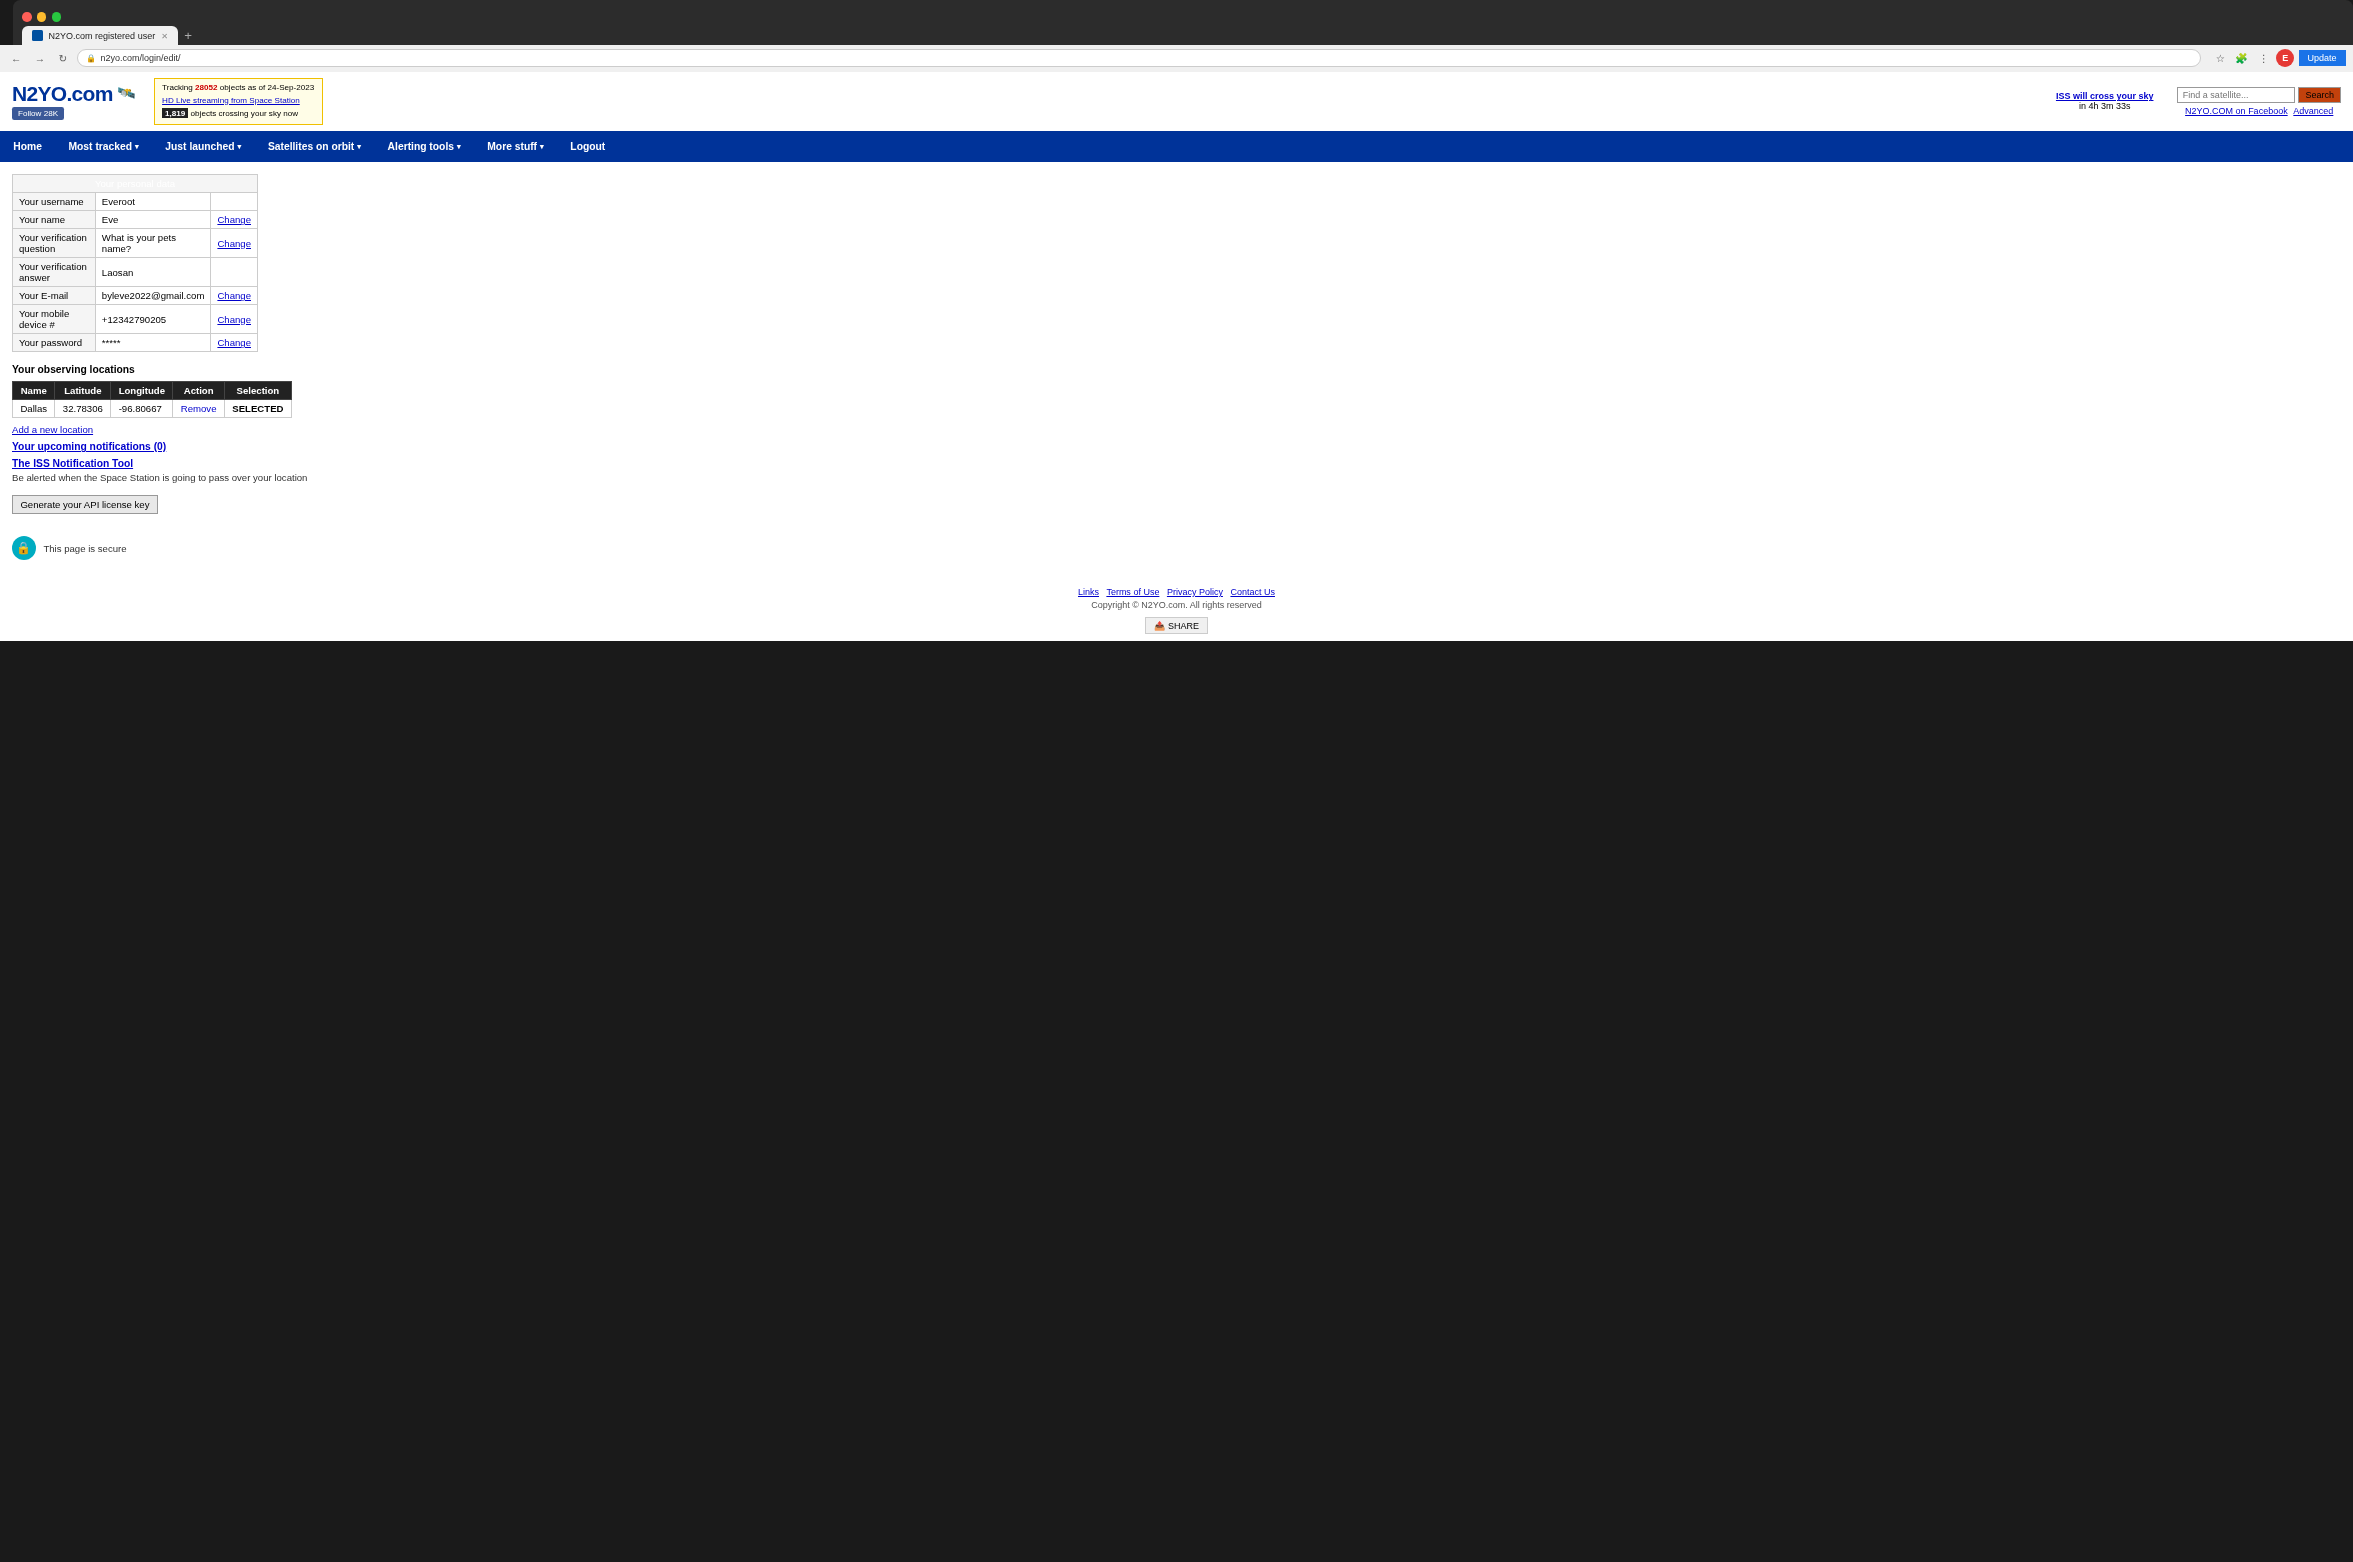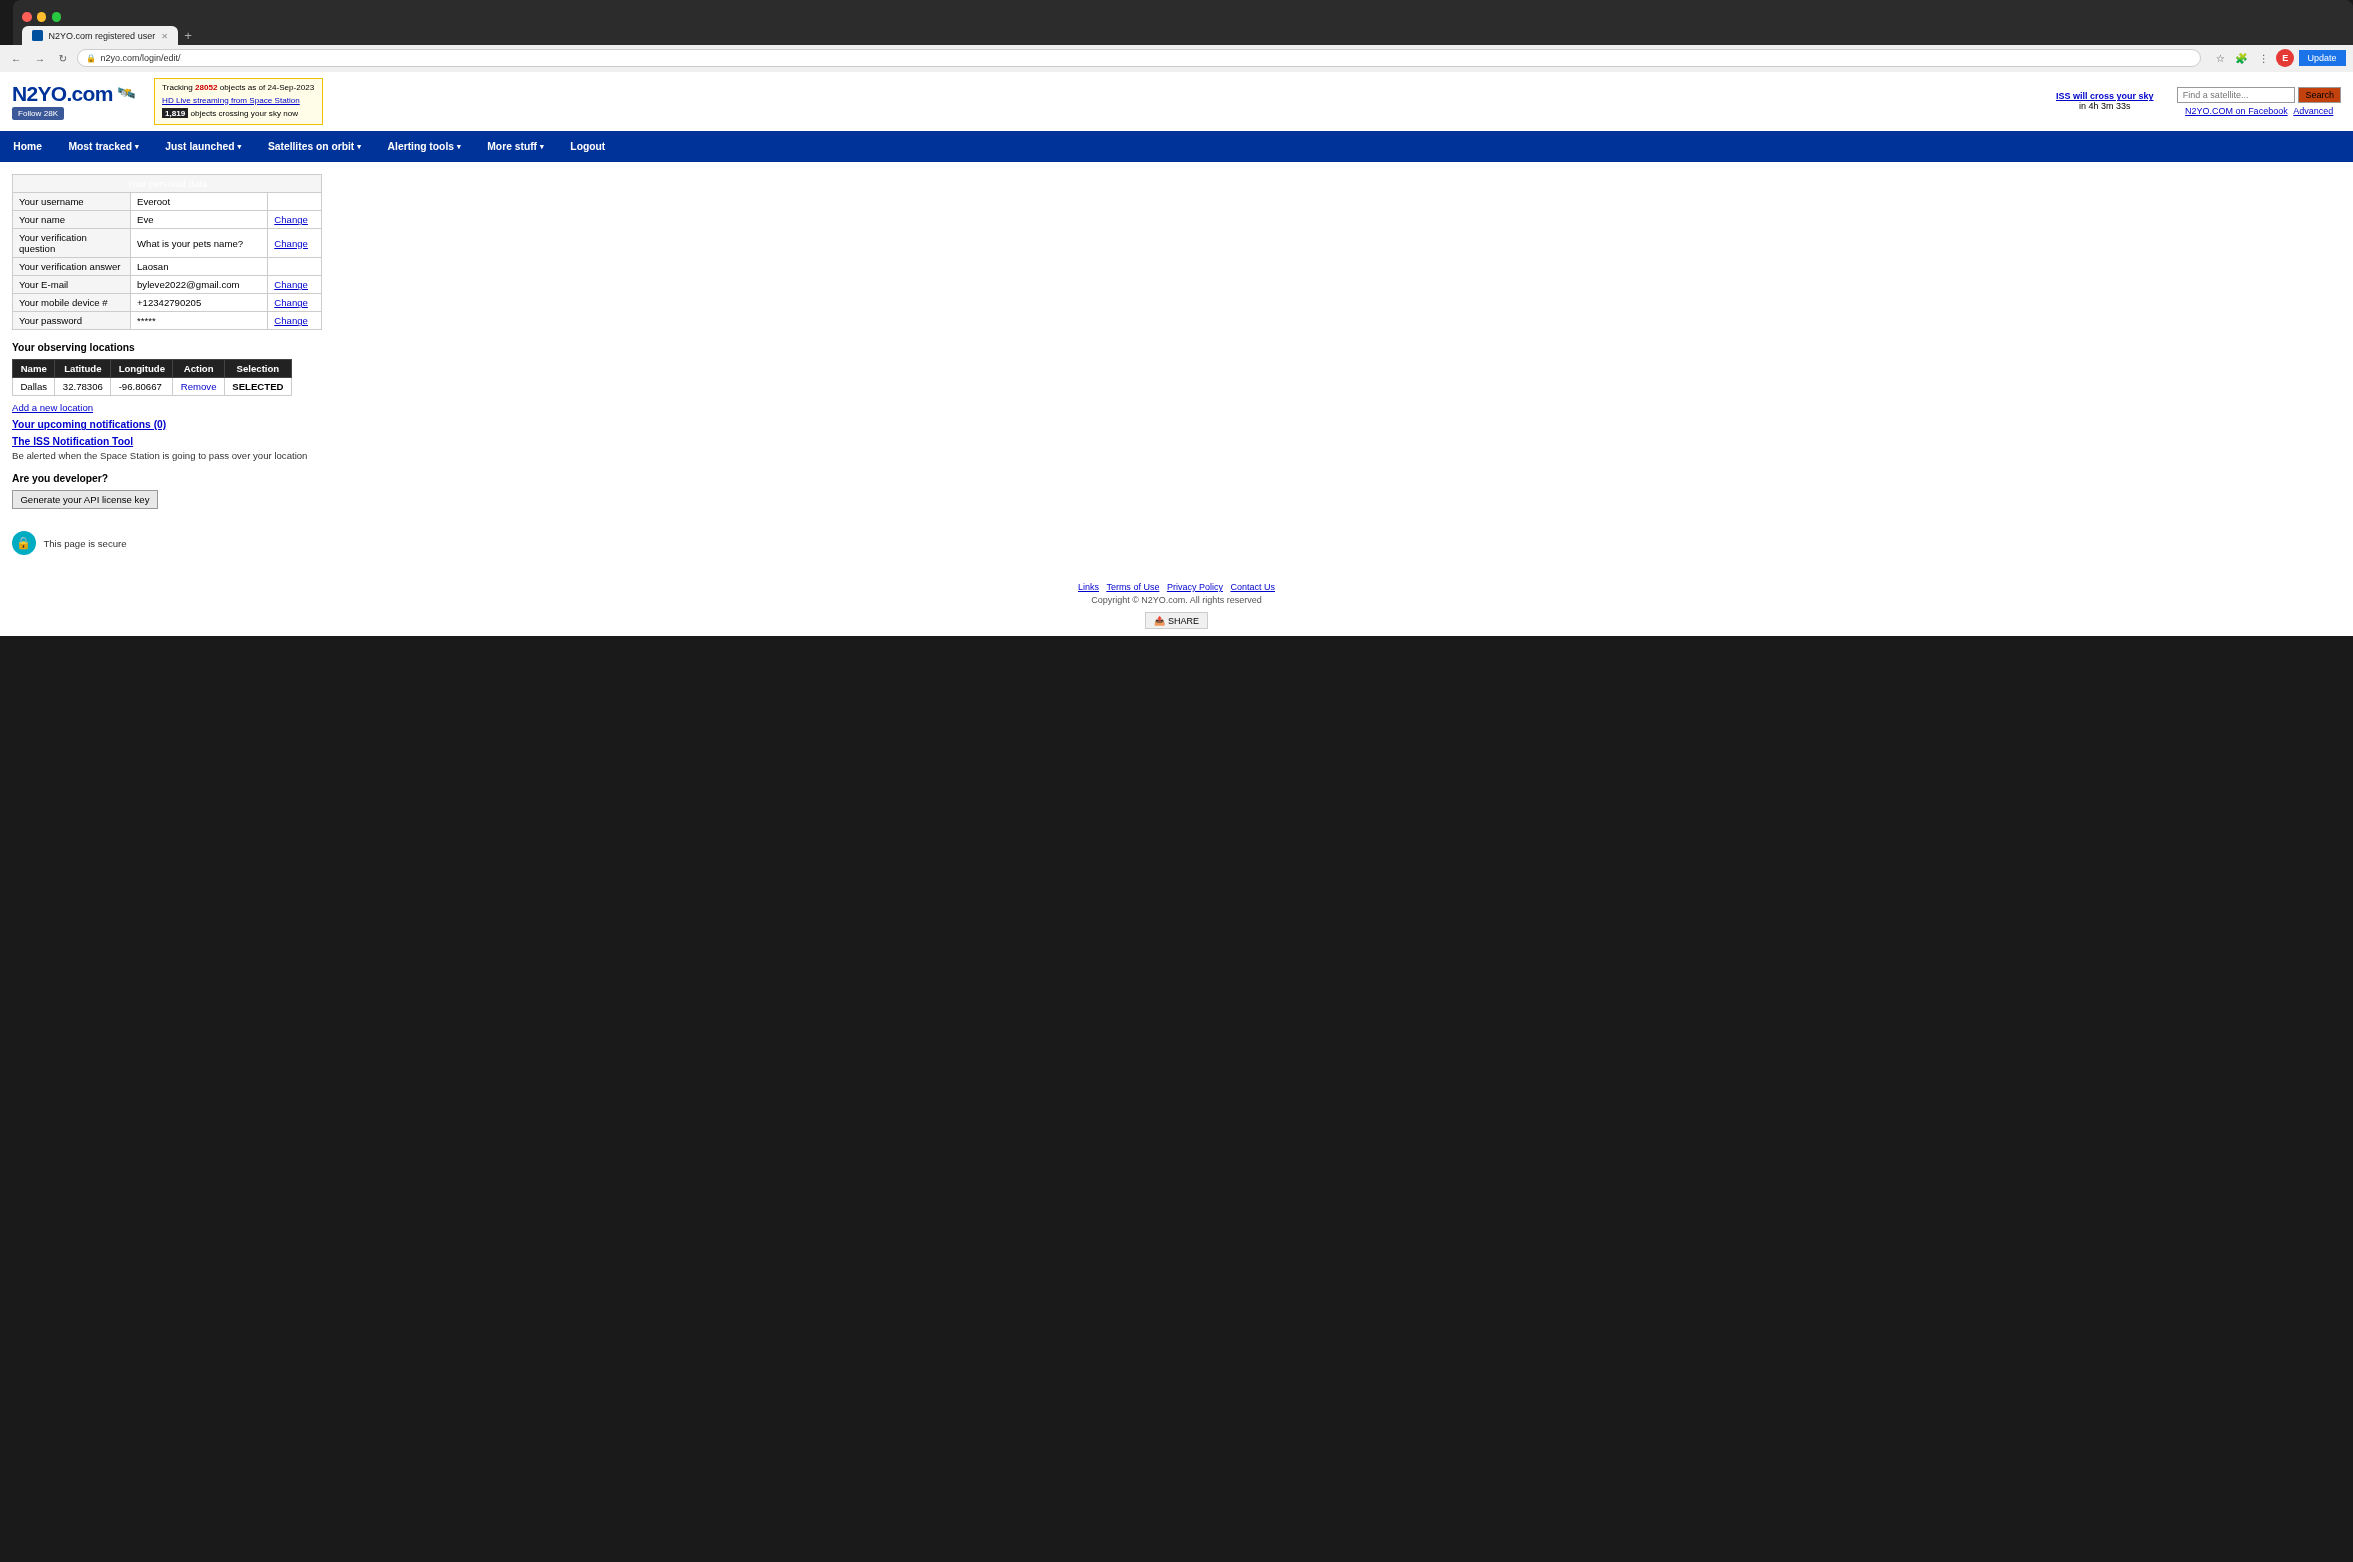--- a/index.html
+++ b/index.html
@@ -179,21 +179,21 @@
     .section-title {
       background: #222;
       color: white;
       text-align: center;
       padding: 3.7px;
       font-size: 9.6px;
       font-weight: bold;
     }
     .personal-data-table {
       border-collapse: collapse;
-      width: 310px;
+      width: 246px;
       border: 0.7px solid #ccc;
     }
     .personal-data-table td {
       border: 0.7px solid #ccc;
       padding: 3px 6px;
       font-size: 9.6px;
     }
     .personal-data-table td:first-child {
       background: #f5f5f5;
       font-weight: normal;
@@ -449,21 +449,20 @@
           <td class="selected-text">SELECTED</td>
         </tr>
       </tbody>
     </table>
 
     <a class="add-location-link">Add a new location</a>
     <a class="notifications-link">Your upcoming notifications (0)</a>
     <a class="iss-tool-link">The ISS Notification Tool</a>
     <div class="iss-tool-desc">Be alerted when the Space Station is going to pass over your location</div>
 
-    <div class="developer-heading">Are you developer?</div>
     <button class="api-btn">Generate your API license key</button>
 
     
     <div class="secure-section">
       <div class="secure-icon">🔒</div>
       <span class="secure-text">This page is secure</span>
     </div>
   </div>
 
   <div class="page-footer">

